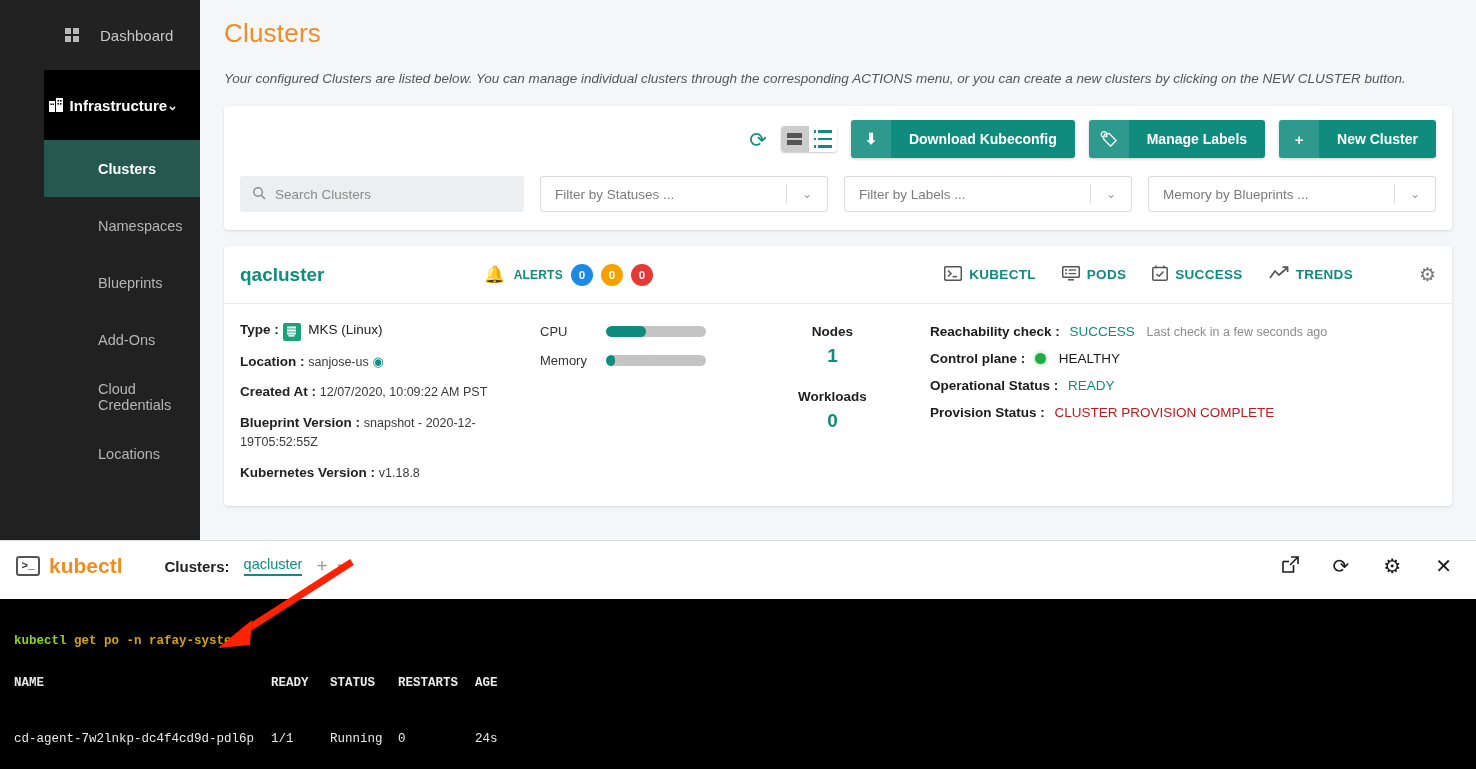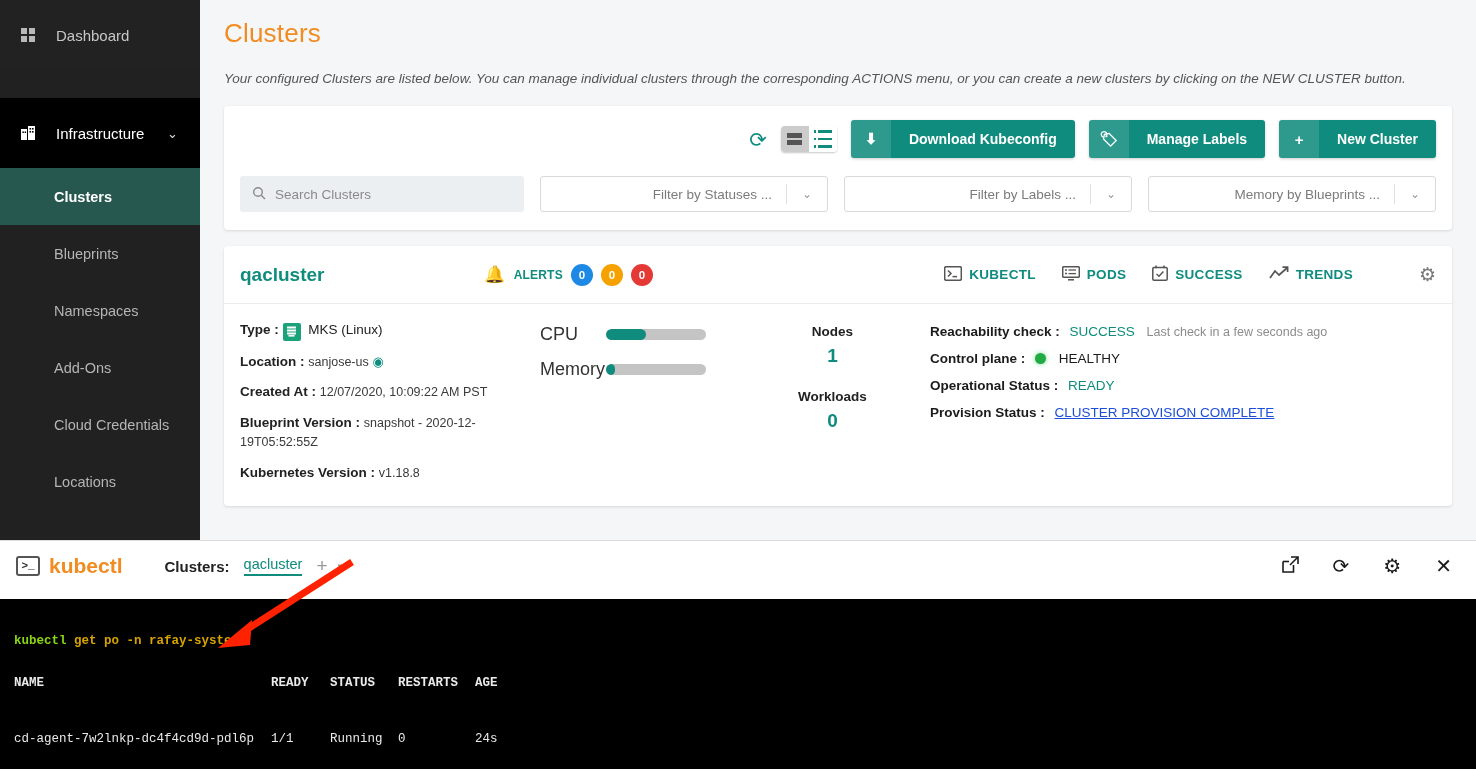--- a/index.html
+++ b/index.html
@@ -7,29 +7,29 @@
     width: 1476px; height: 769px;
     font-family: "Liberation Sans", sans-serif;
     background: #f4f6f8;
     overflow: hidden;
   }
   .app { position: relative; width: 1476px; height: 769px; }
 
   
   .sidebar {
     position: absolute; left: 0; top: 0; width: 200px; height: 540px;
-    background: #212121; overflow: hidden;
+    background: #212121; overflow: hidden; padding-left: 44px;
   }
   .side-row {
     display: flex; align-items: center; height: 70px;
     color: #c7c7c7; font-size: 15px; cursor: pointer;
   }
   .side-row .ico { width: 56px; display: flex; justify-content: center; align-items: center; }
   .side-row.top { background: #222; }
-  .side-row.group { background: #000; color: #fff; font-weight: 400; margin-top: 28px; }
+  .side-row.group { background: #000; color: #fff; font-weight: 700; }
   .side-row.group .chev { margin-left: auto; margin-right: 22px; font-size: 13px; color: #ddd; }
   .side-sub {
     display: flex; align-items: center; height: 57px;
     padding-left: 54px; color: #b5b5b5; font-size: 14.5px; cursor: pointer;
   }
   .side-sub.active { background: #26584f; color: #ffffff; font-weight: 600; }
   .icon-dash { display:grid; grid-template-columns:6px 6px; grid-template-rows:6px 6px; gap:2px; }
   .icon-dash i { background:#b9b9b9; display:block; width:100%; height:100%; }
   .icon-dash i:nth-child(2){ height:100%; }
 
@@ -66,21 +66,21 @@
 
   .filters { display: flex; gap: 16px; margin-top: 18px; }
   .search-box {
     flex: 0 0 284px; height: 36px; background: #eceff1; border-radius: 3px;
     display: flex; align-items: center; padding: 0 12px; gap: 9px; color: #8a8a8a; font-size: 13.5px;
   }
   .select-box {
     flex: 1; height: 36px; background: #fff; border: 1px solid #d9d9d9; border-radius: 3px;
     display: flex; align-items: center; color: #7b7b7b; font-size: 13.5px;
   }
-  .select-box .sv { padding: 0 14px; flex: 1; text-align: right; }
+  .select-box .sv { padding: 0 14px; flex: 1; }
   .select-box .sep { width: 1px; height: 20px; background: #e0e0e0; }
   .select-box .caret { width: 40px; text-align: center; color: #9a9a9a; font-size: 12px; }
 
   
   .card { margin-top: 16px; background: #fff; border-radius: 4px; box-shadow: 0 1px 3px rgba(0,0,0,.12); }
   .card-head { display: flex; align-items: center; height: 58px; padding: 0 16px; border-bottom: 1px solid #ececec; }
   .cname { color: #0f8c7e; font-size: 19px; font-weight: 700; }
   .alerts { display: flex; align-items: center; gap: 8px; margin-left: 160px; }
   .alerts .bell { color: #8d8d8d; font-size: 17px; }
   .alerts .alabel { color: #0f8c7e; font-weight: 700; font-size: 12px; letter-spacing: .2px; }
@@ -93,33 +93,33 @@
   .col-a { width: 300px; }
   .kv { font-size: 13.5px; color: #222; margin-bottom: 11px; line-height: 1.45; }
   .kv b { font-weight: 700; }
   .kv span.val { color: #3a3a3a; font-size: 12.5px; }
   .typebox { display:inline-flex; width:18px; height:18px; background:#1aa37a; border-radius:2px; vertical-align:-4px; align-items:center; justify-content:center; }
   .typebox svg { display:block; }
   .loc-ico { color: #0f8c7e; font-size: 13px; }
 
   .col-b { width: 215px; padding-top: 4px; }
   .meter-row { display: flex; align-items: center; margin-bottom: 14px; }
-  .meter-lab { width: 66px; font-size: 18px; color: #333; }
+  .meter-lab { width: 66px; font-size: 13px; color: #333; }
   .meter { width: 100px; height: 11px; border-radius: 6px; background: #c4c4c4; overflow: hidden; }
   .meter i { display: block; height: 100%; background: #0f8c7e; border-radius: 6px; }
 
   .col-c { width: 155px; text-align: center; padding-top: 4px; }
   .stat-l { font-size: 13.5px; font-weight: 700; color: #222; }
   .stat-v { font-size: 19px; font-weight: 700; color: #0f8c7e; margin-top: 6px; margin-bottom: 22px; }
 
   .col-d { flex: 1; padding-left: 20px; padding-top: 4px; }
   .st { font-size: 13.5px; margin-bottom: 12px; color: #1b1b1b; }
   .st b { font-weight: 700; }
   .ok { color: #0f8c7e; }
-  .blue { color: #1d4ed8; text-decoration: underline; }
+  .blue { color: #b91c1c; }
   .muted { color: #8c8c8c; font-size: 12.5px; margin-left: 8px; }
   .dot { display: inline-block; width: 11px; height: 11px; border-radius: 50%; background: #22aa44; margin: 0 9px -1px 6px; box-shadow: 0 0 5px #7fe09b; }
 
   
   .kube {
     position: absolute; left: 0; bottom: 0; width: 1476px; height: 229px;
     background: #fff; border-top: 1px solid #ddd;
   }
   .kube-head { display: flex; align-items: center; height: 50px; padding: 0 16px; }
   .kube-logo-box { width: 24px; height: 20px; border: 2px solid #555; border-radius: 3px; display:flex; align-items:center; justify-content:center; font-size:11px; font-weight:700; color:#333; font-family:"Liberation Mono",monospace; }
@@ -180,24 +180,24 @@
             <rect x="4.6" y="6.5" width="1.5" height="1.5" fill="#000"></rect>
           </svg>
       </span>
       <span>Infrastructure</span>
       <span class="chev">⌄</span>
     </div>
     <div class="side-sub active">
         <span>Clusters</span>
       </div>
     <div class="side-sub">
+        <span>Namespaces</span>
+      </div>
+    <div class="side-sub">
         <span>Blueprints</span>
-      </div>
-    <div class="side-sub">
-        <span>Namespaces</span>
       </div>
     <div class="side-sub">
         <span>Add-Ons</span>
       </div>
     <div class="side-sub">
         <span>Cloud Credentials</span>
       </div>
     <div class="side-sub">
         <span>Locations</span>
       </div>

